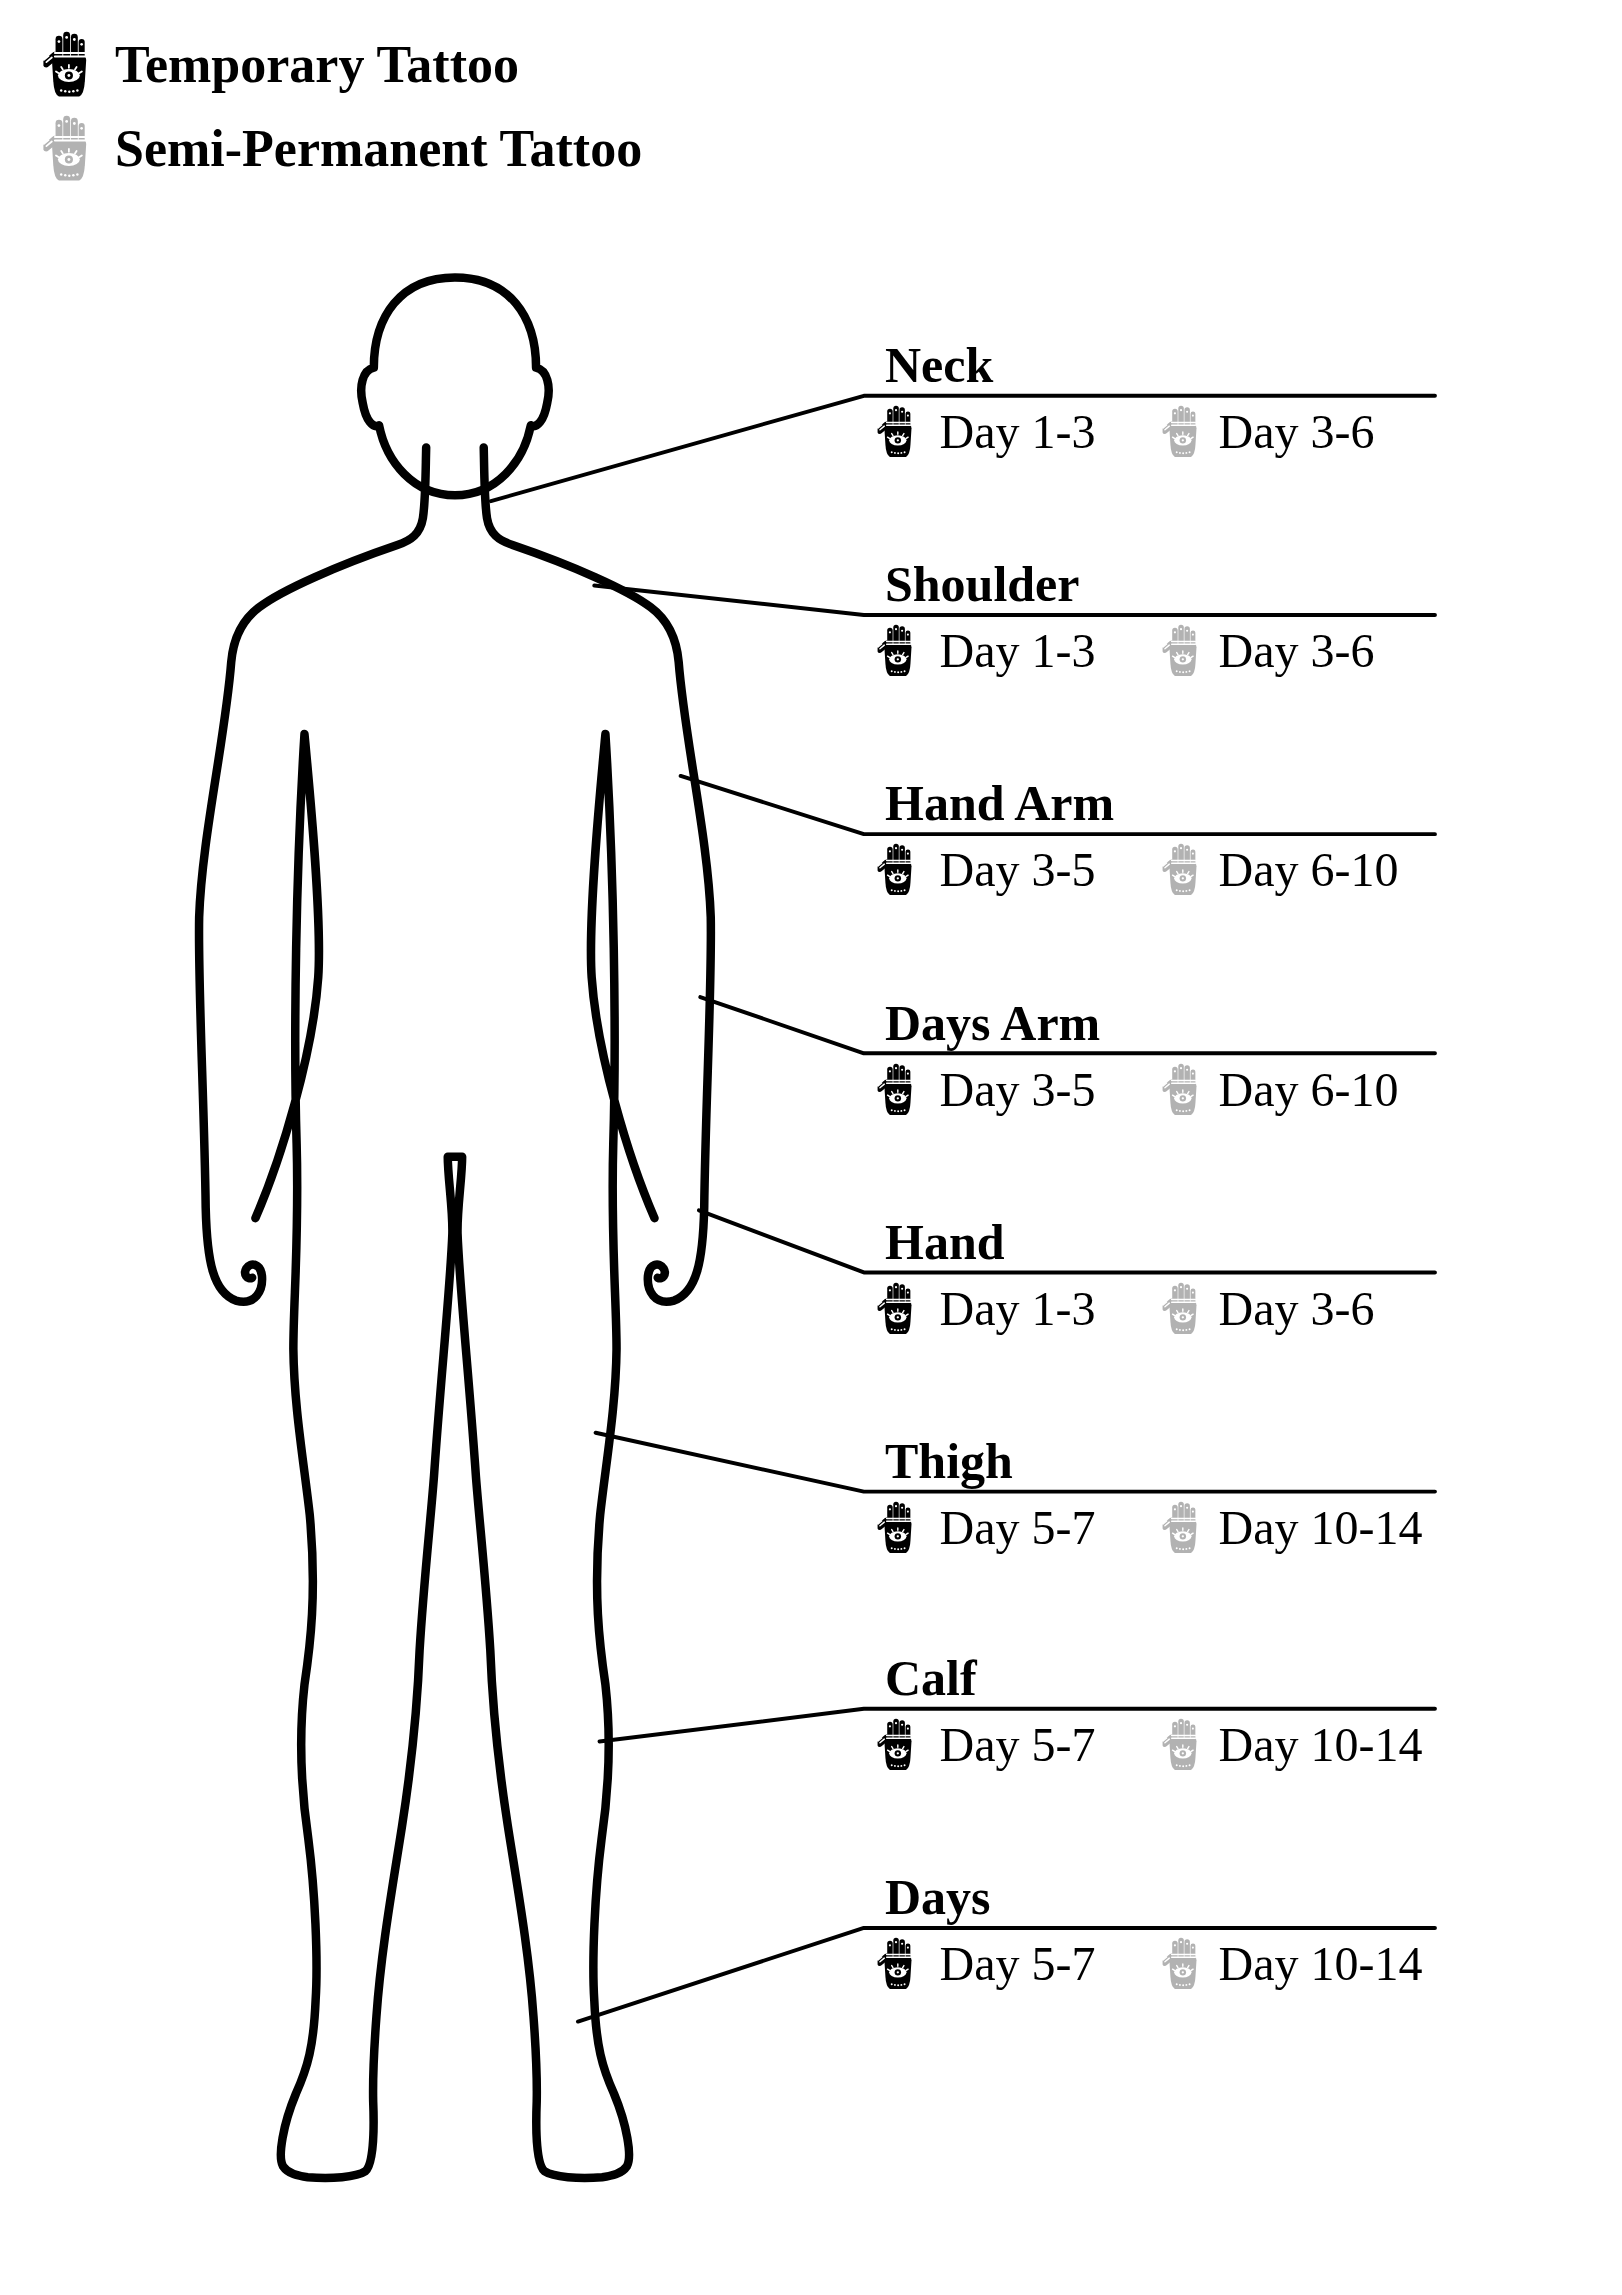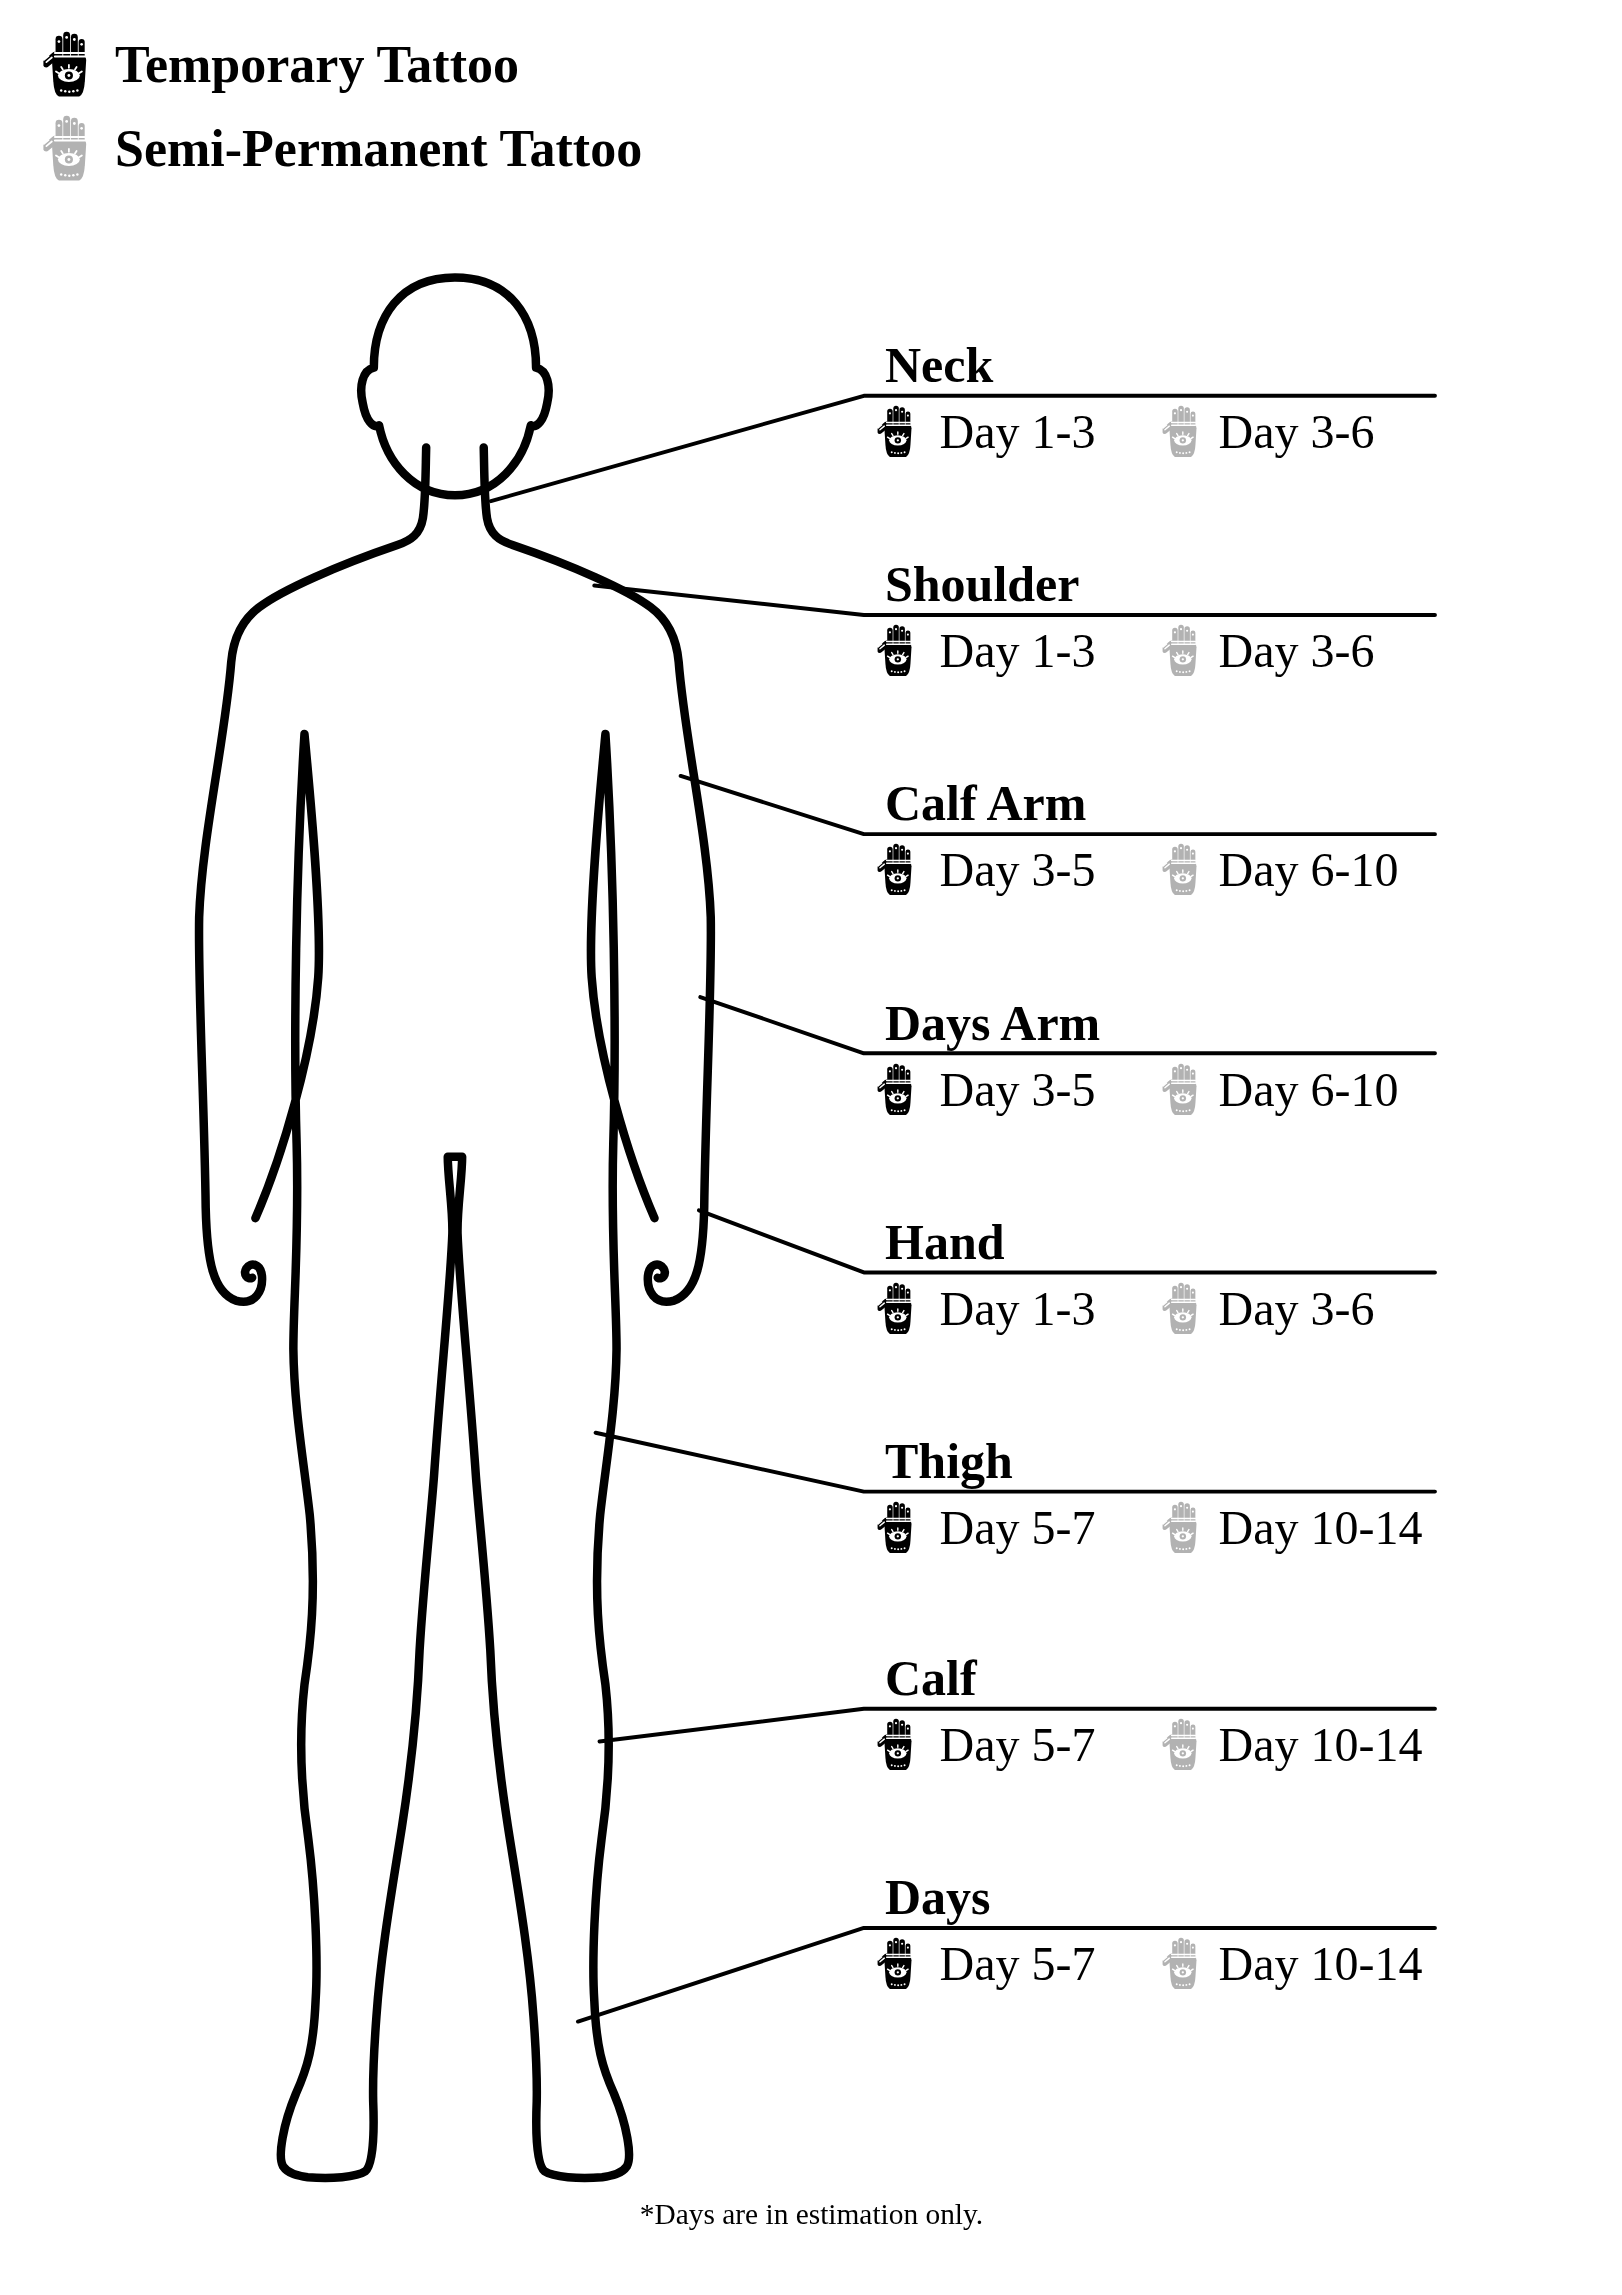--- a/index.html
+++ b/index.html
@@ -173,21 +173,21 @@
     <svg class="hand sm ink" viewBox="0 0 62 84">
         <use href="#hand-eye"></use>
       </svg>
     <span class="day first">Day 1-3</span>
     <svg class="hand sm gray" viewBox="0 0 62 84">
         <use href="#hand-eye"></use>
       </svg>
     <span class="day second">Day 3-6</span>
   </div>
 
-  <div class="sec-title" style="--ry:834px">Calf Arm</div>
+  <div class="sec-title" style="--ry:834px">Hand Arm</div>
   <div class="sec-row" style="--ry:834px">
     <svg class="hand sm ink" viewBox="0 0 62 84">
         <use href="#hand-eye"></use>
       </svg>
     <span class="day first">Day 3-5</span>
     <svg class="hand sm gray" viewBox="0 0 62 84">
         <use href="#hand-eye"></use>
       </svg>
     <span class="day second">Day 6-10</span>
   </div>
@@ -246,17 +246,16 @@
         <use href="#hand-eye"></use>
       </svg>
     <span class="day first">Day 5-7</span>
     <svg class="hand sm gray" viewBox="0 0 62 84">
         <use href="#hand-eye"></use>
       </svg>
     <span class="day second">Day 10-14</span>
   </div>
 
   <div class="footer">
-    <div>*Days are in estimation only.</div>
   </div>
 
 </div>
 
 
 </body></html>

